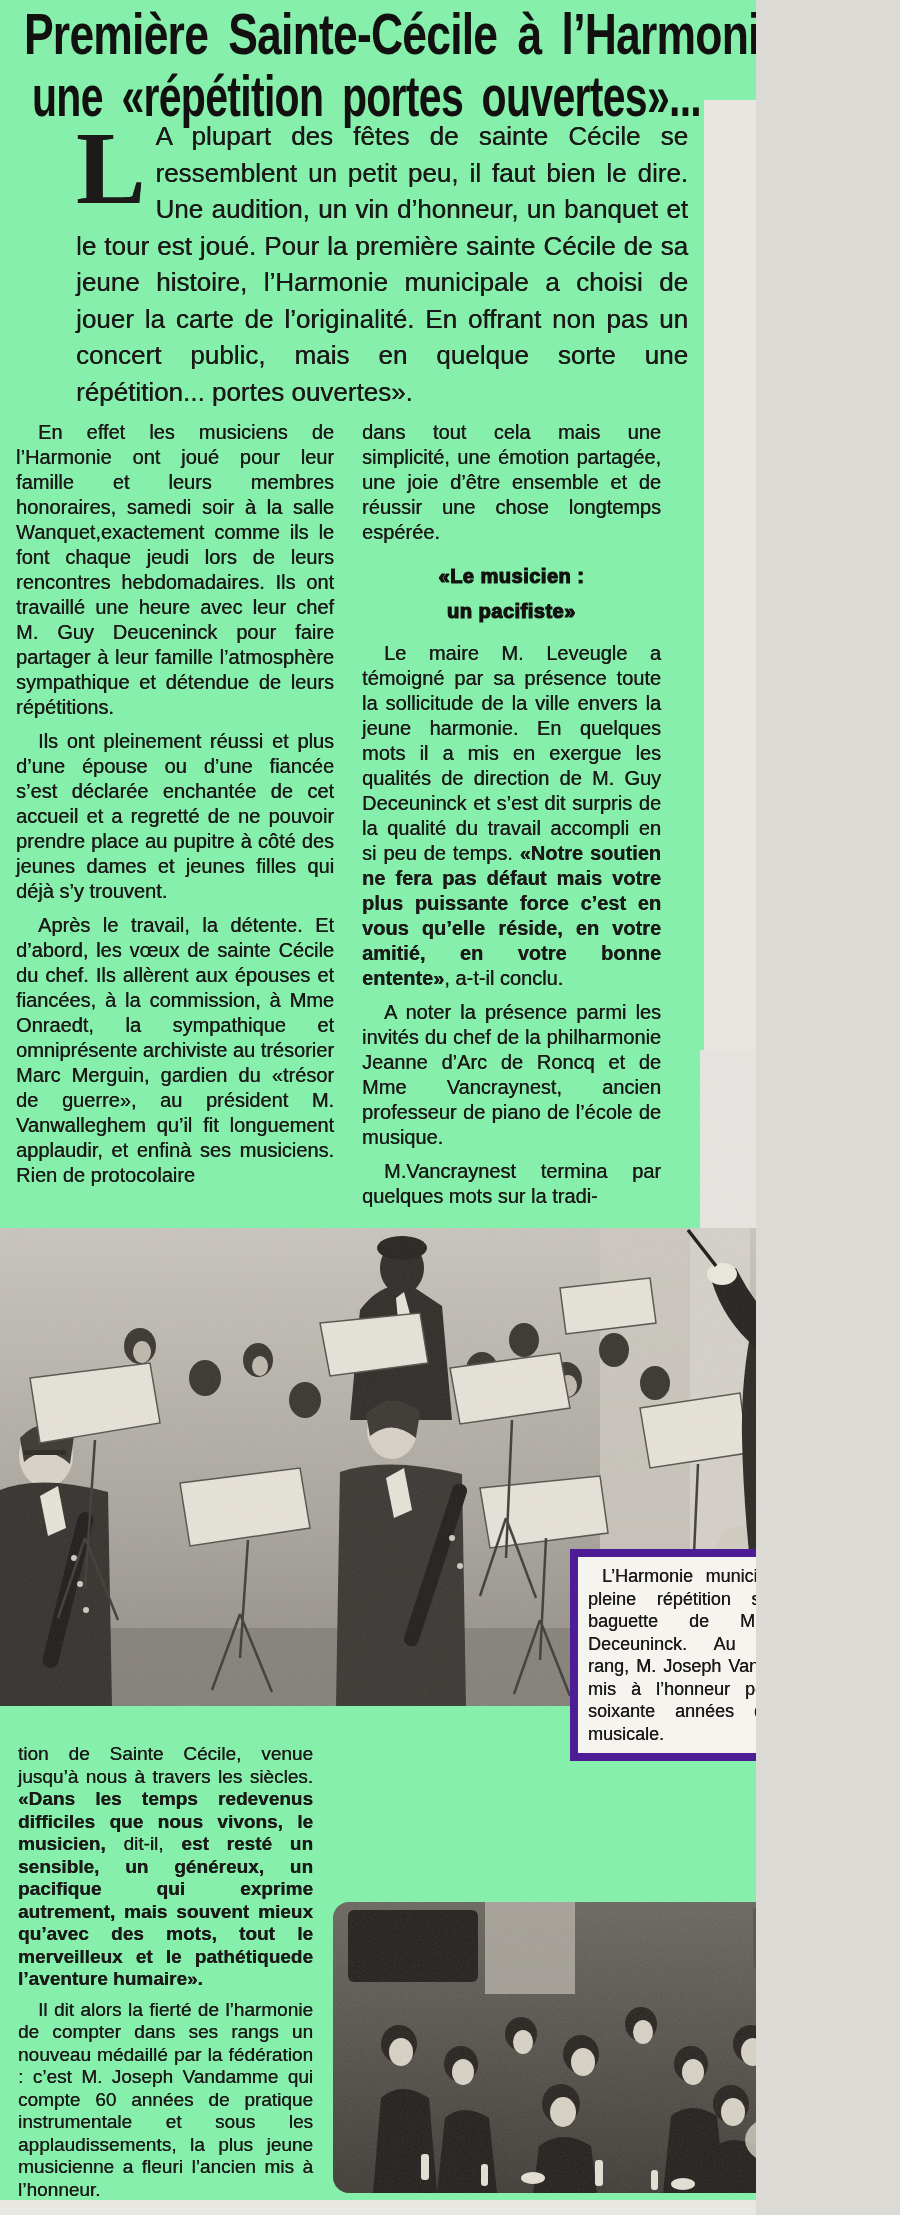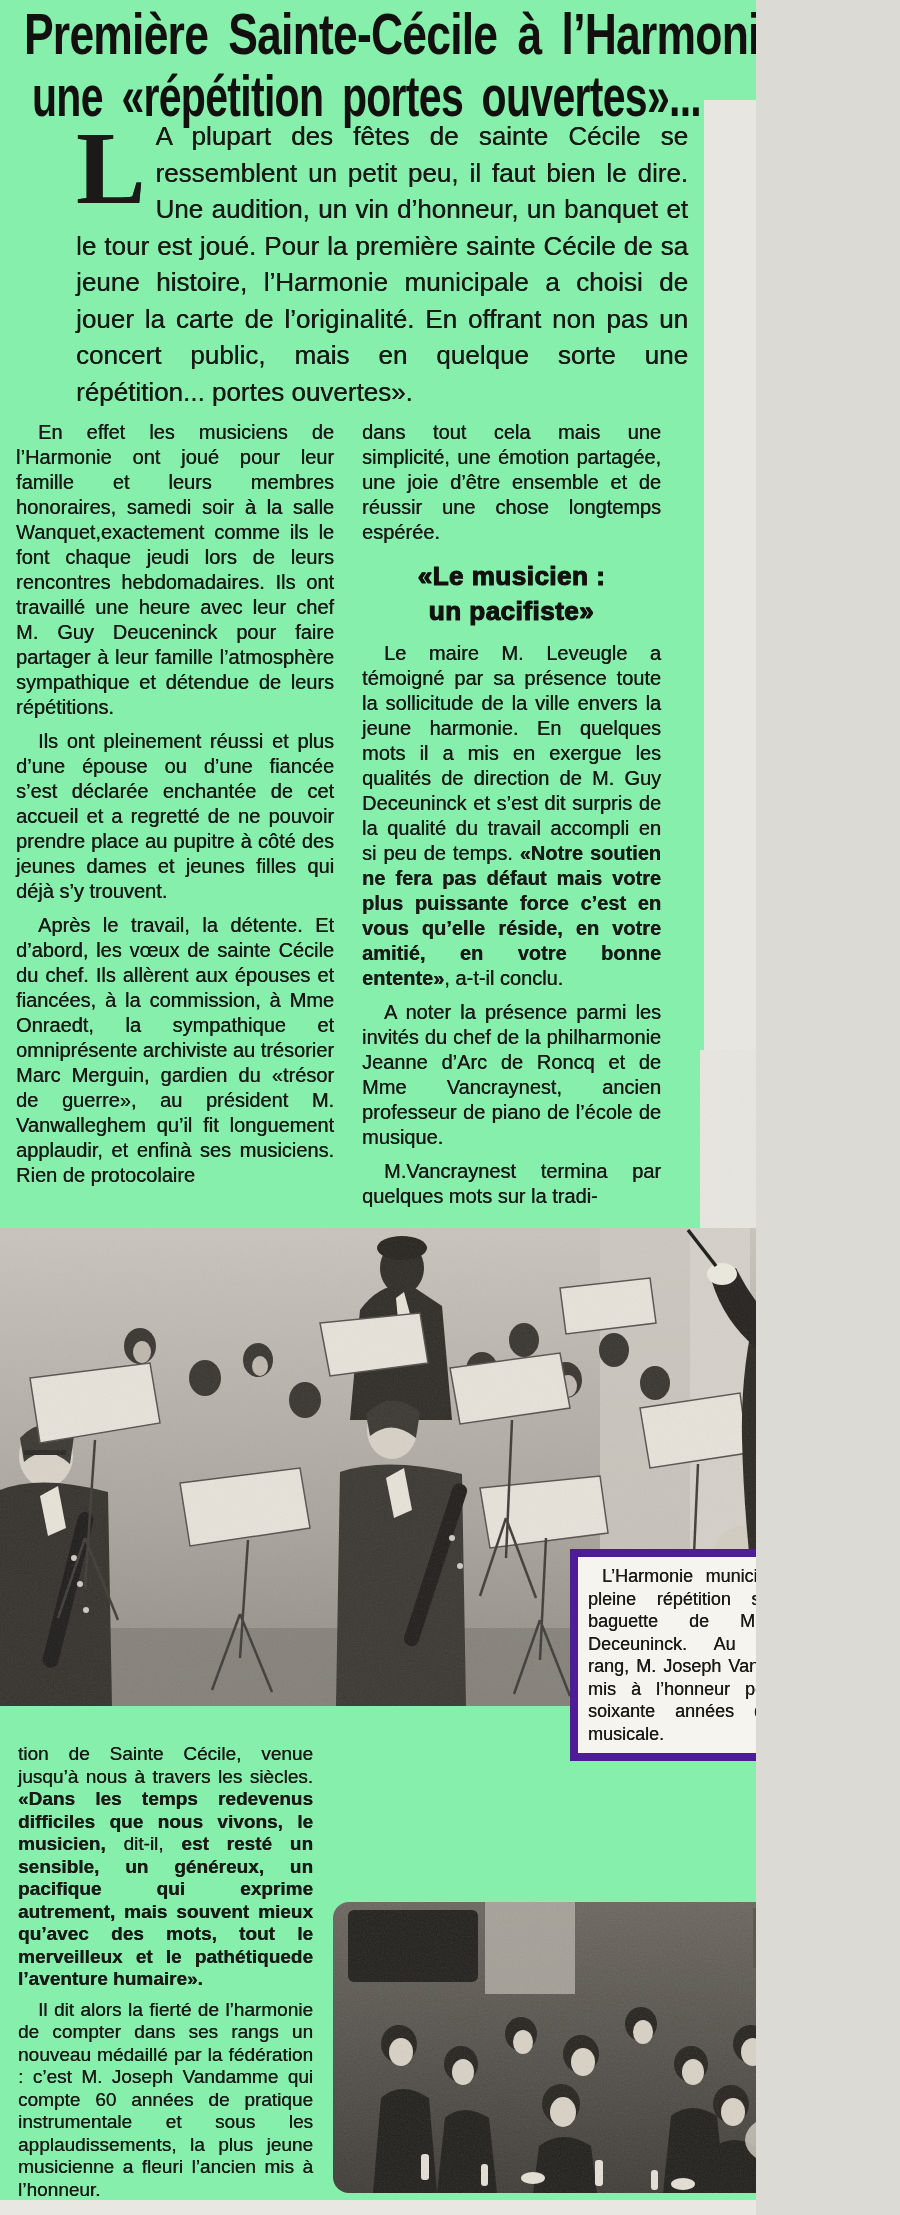--- a/index.html
+++ b/index.html
@@ -17,21 +17,21 @@
   .dropcap{float:left;font-family:"Liberation Serif",serif;font-weight:700;font-size:104px;
            line-height:84px;margin:8px 10px 0 0;}
   .cream-block{position:absolute;left:704px;top:100px;width:196px;height:958px;background:#e8e6e1;}
   
   .col{position:absolute;top:420px;font-size:20px;line-height:25px;text-align:justify;
        text-shadow:.35px 0 currentColor;}
   .col p{margin:0 0 9px 0;}
   .ind{text-indent:22px;}
   .col1{left:16px;width:318px;}
   .col2{left:348px;width:299px;margin-left:14px;}
-  .subhead{margin:14px 0 12px;font-size:26px;line-height:35px;text-align:center;font-weight:700;
+  .subhead{margin:14px 0 12px;font-size:20px;line-height:35px;text-align:center;font-weight:700;
            letter-spacing:.5px;color:#131210;-webkit-text-stroke:1.1px #151311;}
   .subhead span{display:block;}
   .b{font-weight:700;}
   
   .cutout{position:absolute;left:700px;top:1050px;width:200px;height:180px;}
   .band{position:absolute;left:0;top:1228px;width:900px;height:478px;}
   .caption{position:absolute;left:570px;top:1549px;width:236px;background:#f6f4ef;
            border:8px solid #4c1d95;padding:8px 10px;font-size:18px;line-height:22.5px;
            text-align:justify;text-indent:14px;text-shadow:.3px 0 currentColor;z-index:5;}
   .bottomphoto{position:absolute;left:333px;top:1902px;width:560px;height:291px;

